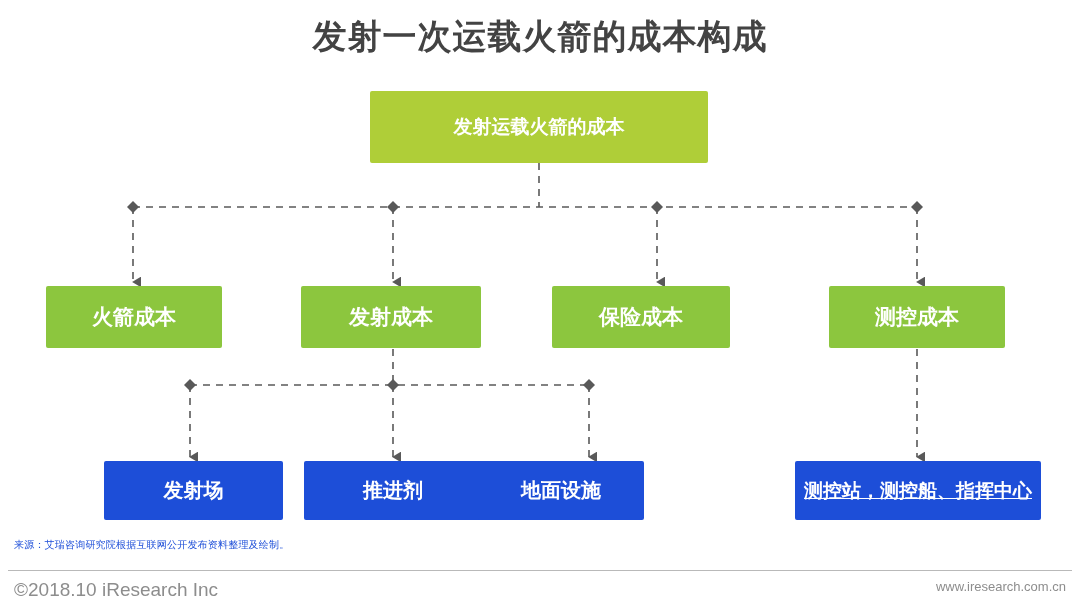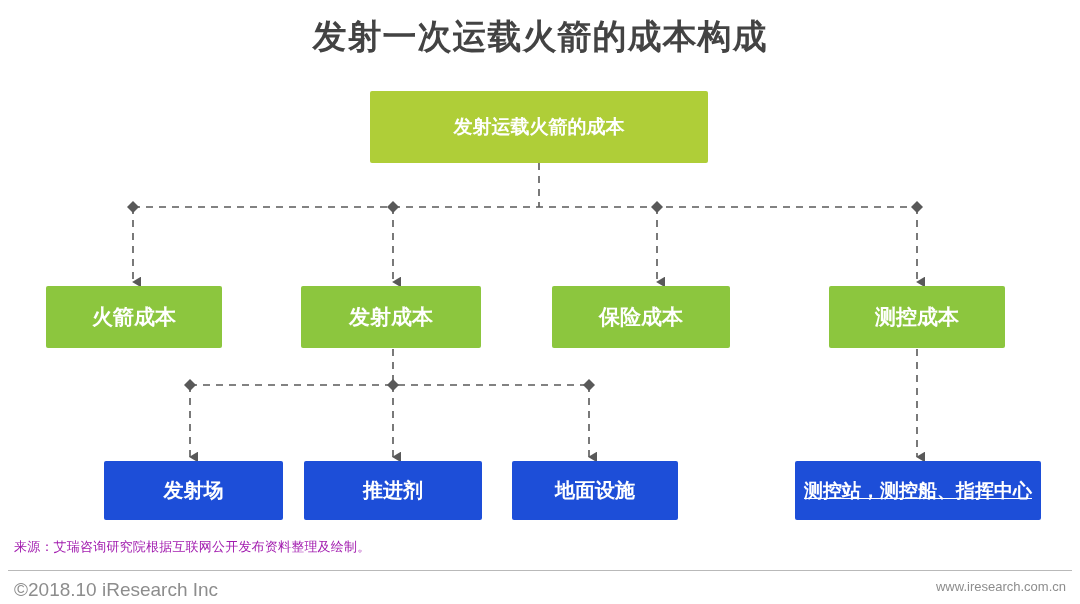--- a/index.html
+++ b/index.html
@@ -73,22 +73,22 @@
     background: #1d4ed8;
     font-size: 20px;
   }
   .node-blue.two-line { font-size: 19px; line-height: 1.35; text-decoration: underline; }
 
   
   .source-note {
     position: absolute;
     left: 14px;
     top: 538px;
-    font-size: 13px;
-    color: #a21caf;
+    font-size: 10px;
+    color: #1d4ed8;
     letter-spacing: 0.2px;
   }
   .rule {
     position: absolute;
     left: 8px;
     top: 570px;
     width: 1064px;
     height: 1px;
     background: #b9b9b9;
   }
@@ -154,21 +154,21 @@
 
   <div class="node node-root" style="left:370px; top:91px; width:338px; height:72px;">发射运载火箭的成本</div>
 
   <div class="node node-green" style="left:46px; top:286px; width:176px; height:62px;">火箭成本</div>
   <div class="node node-green" style="left:301px; top:286px; width:180px; height:62px;">发射成本</div>
   <div class="node node-green" style="left:552px; top:286px; width:178px; height:62px;">保险成本</div>
   <div class="node node-green" style="left:829px; top:286px; width:176px; height:62px;">测控成本</div>
 
   <div class="node node-blue" style="left:104px; top:461px; width:179px; height:59px;">发射场</div>
   <div class="node node-blue" style="left:304px; top:461px; width:178px; height:59px;">推进剂</div>
-  <div class="node node-blue" style="left:512px; top:461px; width:166px; height:59px;">地面设施</div>
+  <div class="node node-blue" style="left:478px; top:461px; width:166px; height:59px;">地面设施</div>
   <div class="node node-blue two-line" style="left:795px; top:461px; width:246px; height:59px;">测控站，测控船、指挥中心</div>
 
   <div class="source-note">来源：艾瑞咨询研究院根据互联网公开发布资料整理及绘制。</div>
   <div class="rule"></div>
   <div class="copyright">©2018.10 iResearch Inc</div>
   <div class="website">www.iresearch.com.cn</div>
 
 </div>
 
 </body></html>

